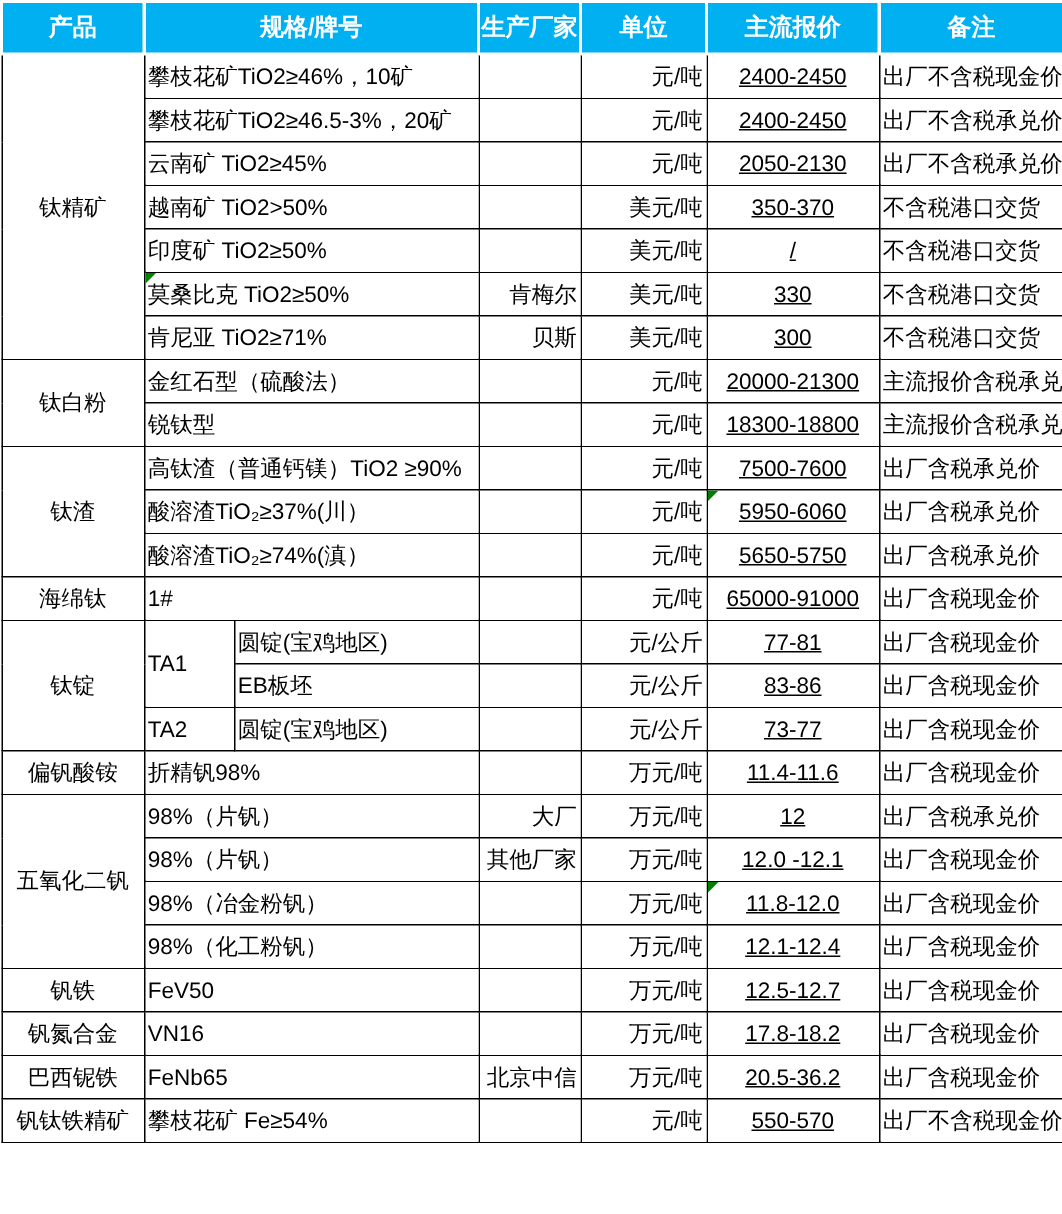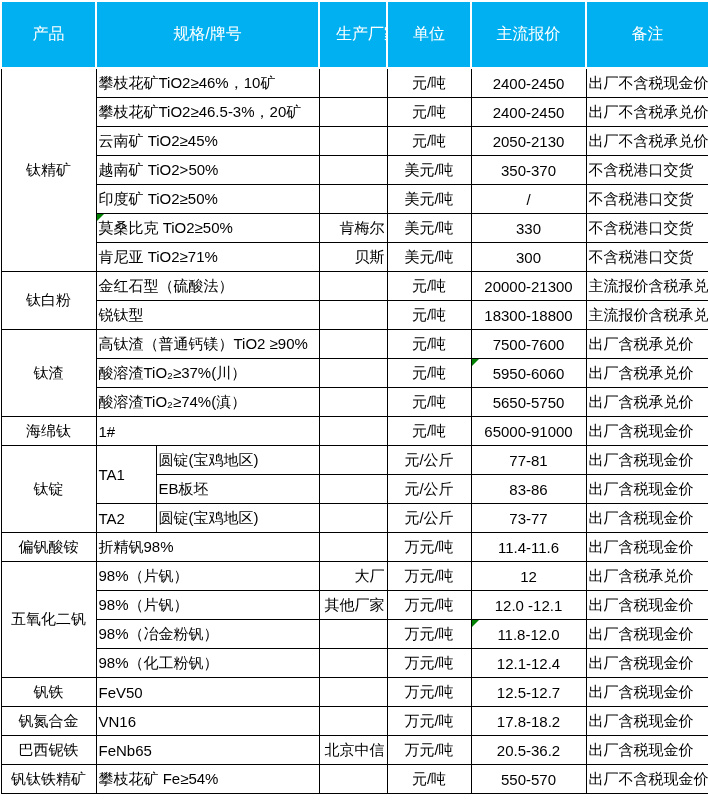--- a/index.html
+++ b/index.html
@@ -10,48 +10,48 @@
   }
   .sheet { width: 708px; }
   table.price-table {
     border-collapse: collapse;
     table-layout: fixed;
     width: 708px;
   }
   table.price-table th {
     background: #00B0F0;
     color: #ffffff;
-    font-weight: normal;
+    font-weight: bold;
     font-size: 16px;
     height: 33px;
     text-align: center;
     vertical-align: middle;
     border: 2px solid #ffffff;
-    padding: 16px;
+    padding: 0;
     overflow: hidden;
     white-space: nowrap;
   }
   table.price-table td {
     border: 1px solid #000000;
     font-size: 15px;
     color: #000000;
     height: 28px;
     vertical-align: middle;
     padding: 0 2px;
     overflow: hidden;
     white-space: nowrap;
     position: relative;
     background: #ffffff;
   }
   td.cell-product   { text-align: center; padding: 0 1px; }
   td.cell-spec      { text-align: left; padding-left: 4px; }
   td.cell-grade     { text-align: left; padding-left: 4px; margin-left: 24px; }
   td.cell-mfr       { text-align: right; padding: 0 1px; }
-  td.cell-unit      { text-align: center; }
-  td.cell-price     { text-align: center; }
+  td.cell-unit      { text-align: right; }
+  td.cell-price     { text-align: center; text-decoration: underline; }
   td.cell-remark    { text-align: left; padding-left: 2px; padding-right: 1px; font-family: Liberation Mono, monospace; }
   .flag {
     position: absolute;
     top: 0; left: 0;
     width: 0; height: 0;
     border-top: 7px solid #008000;
     border-right: 7px solid transparent;
   }
 </style>
 </head>

